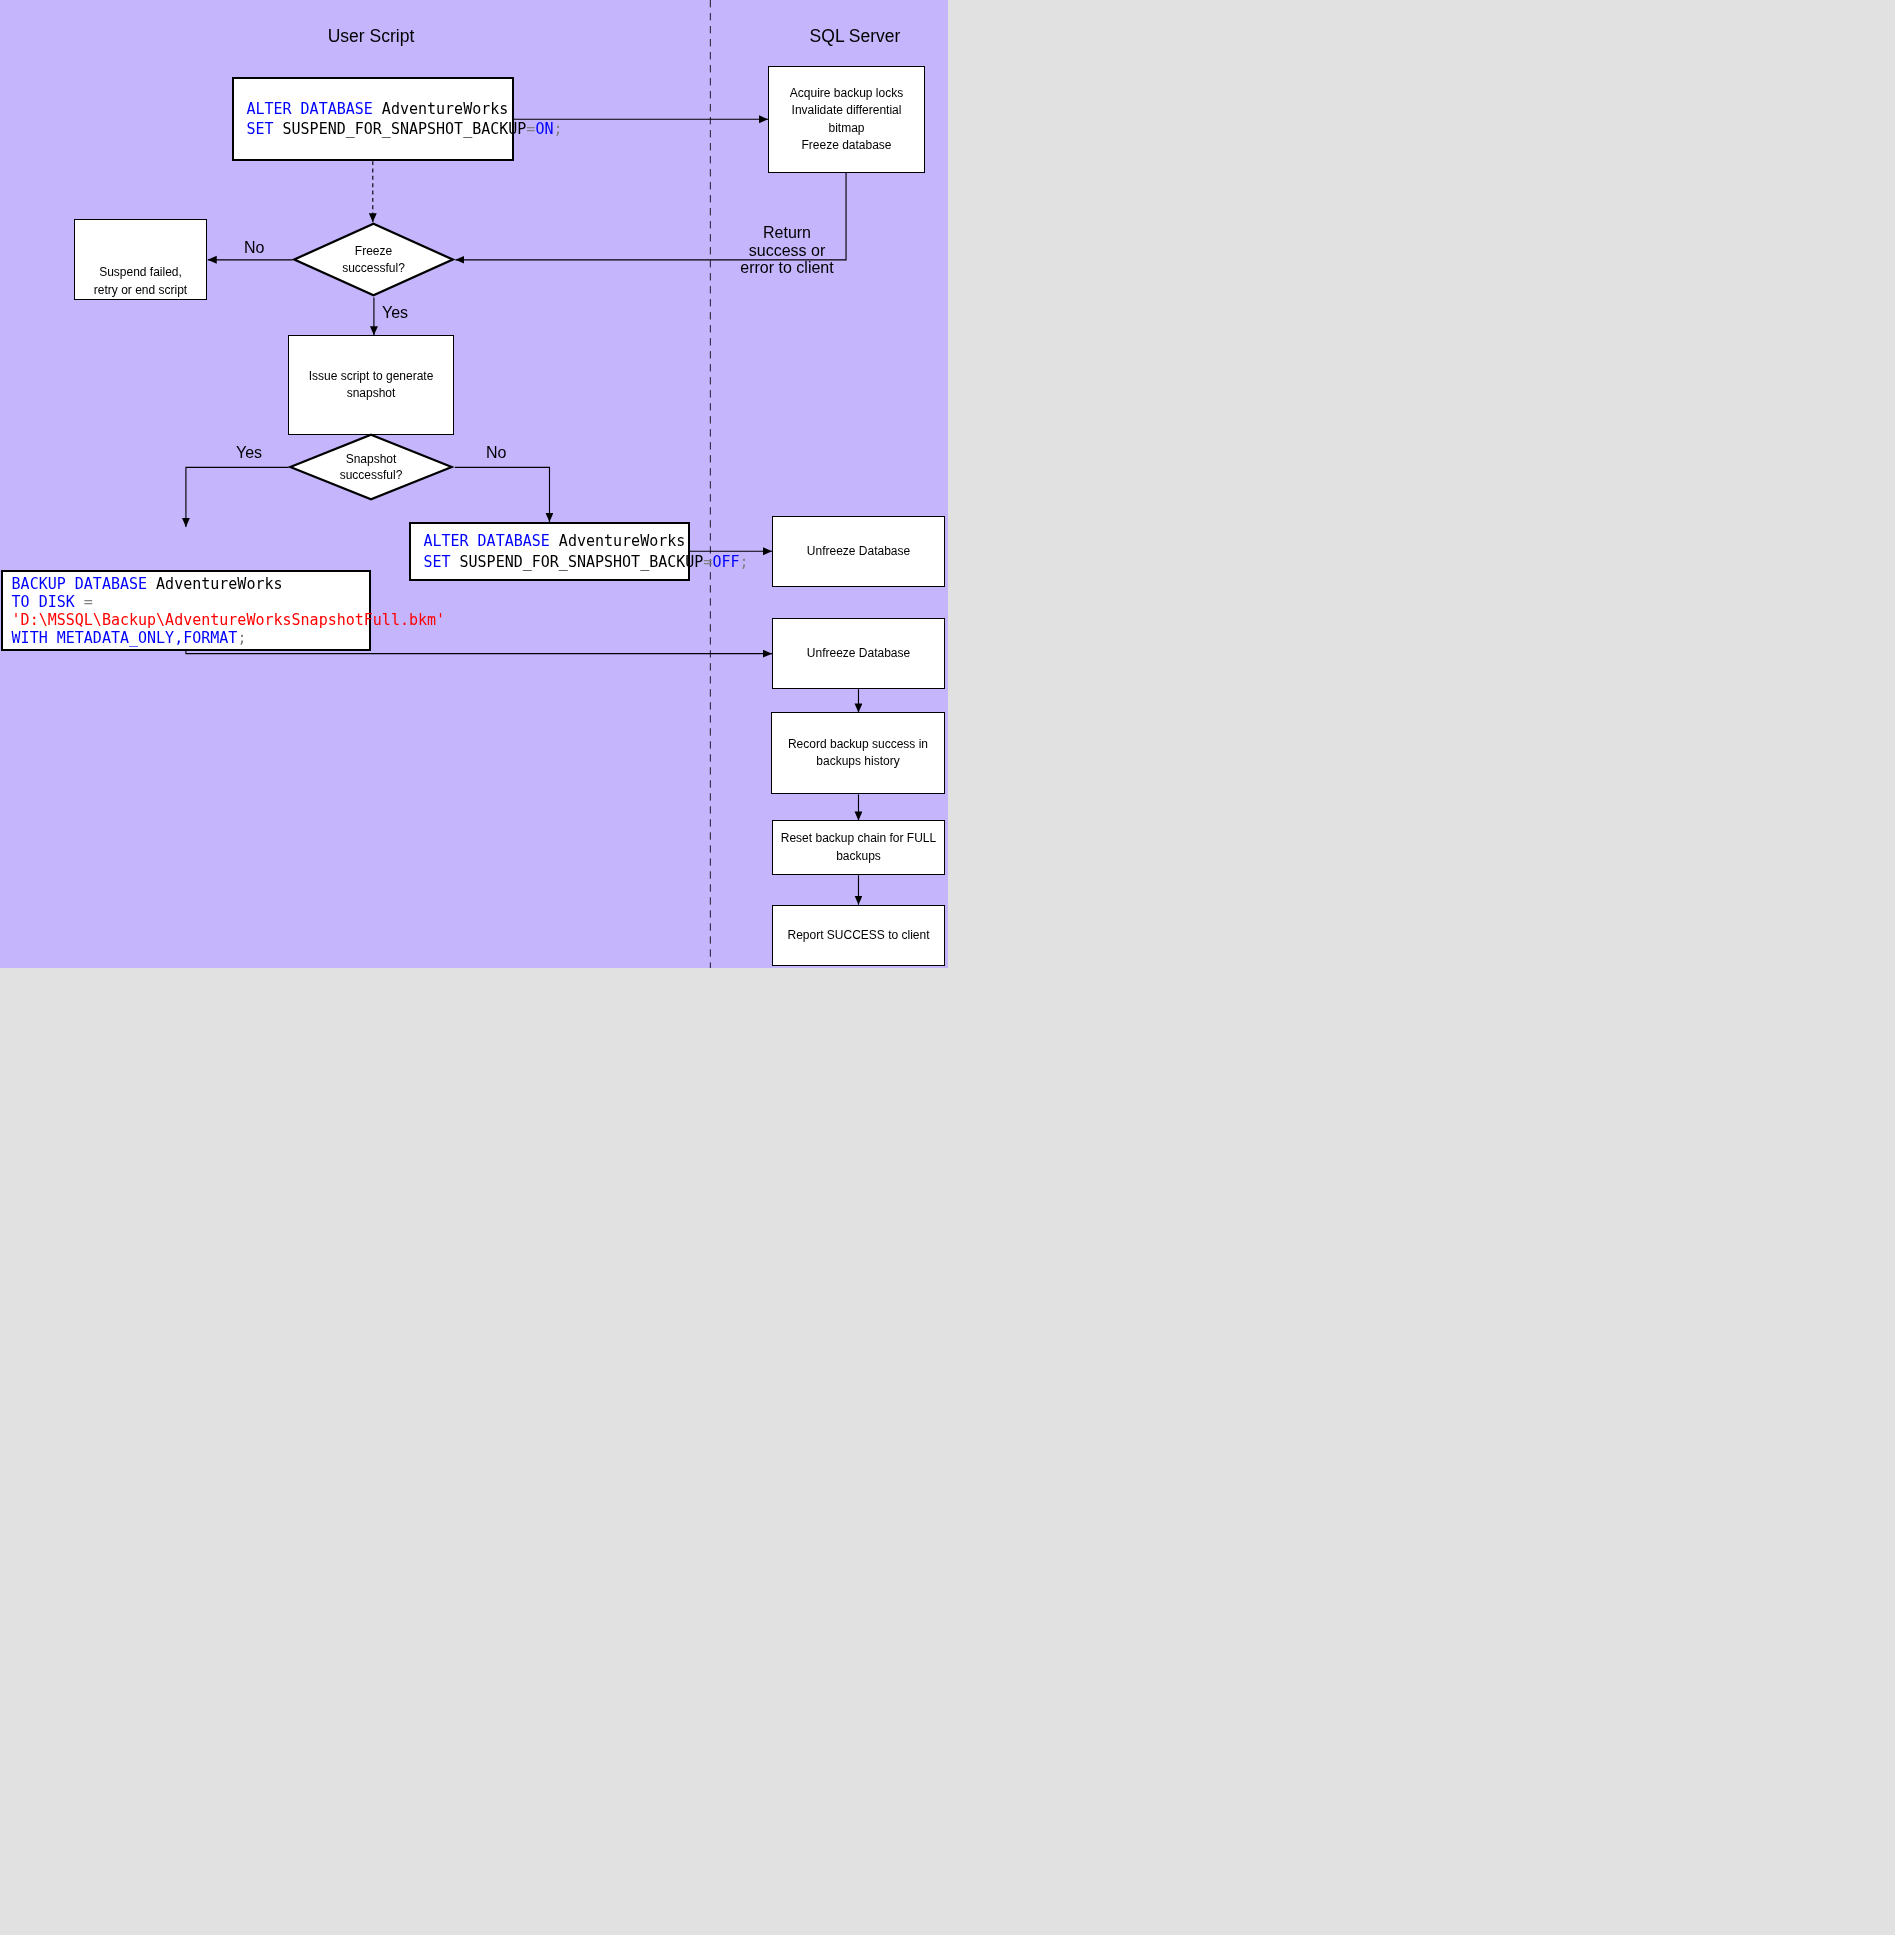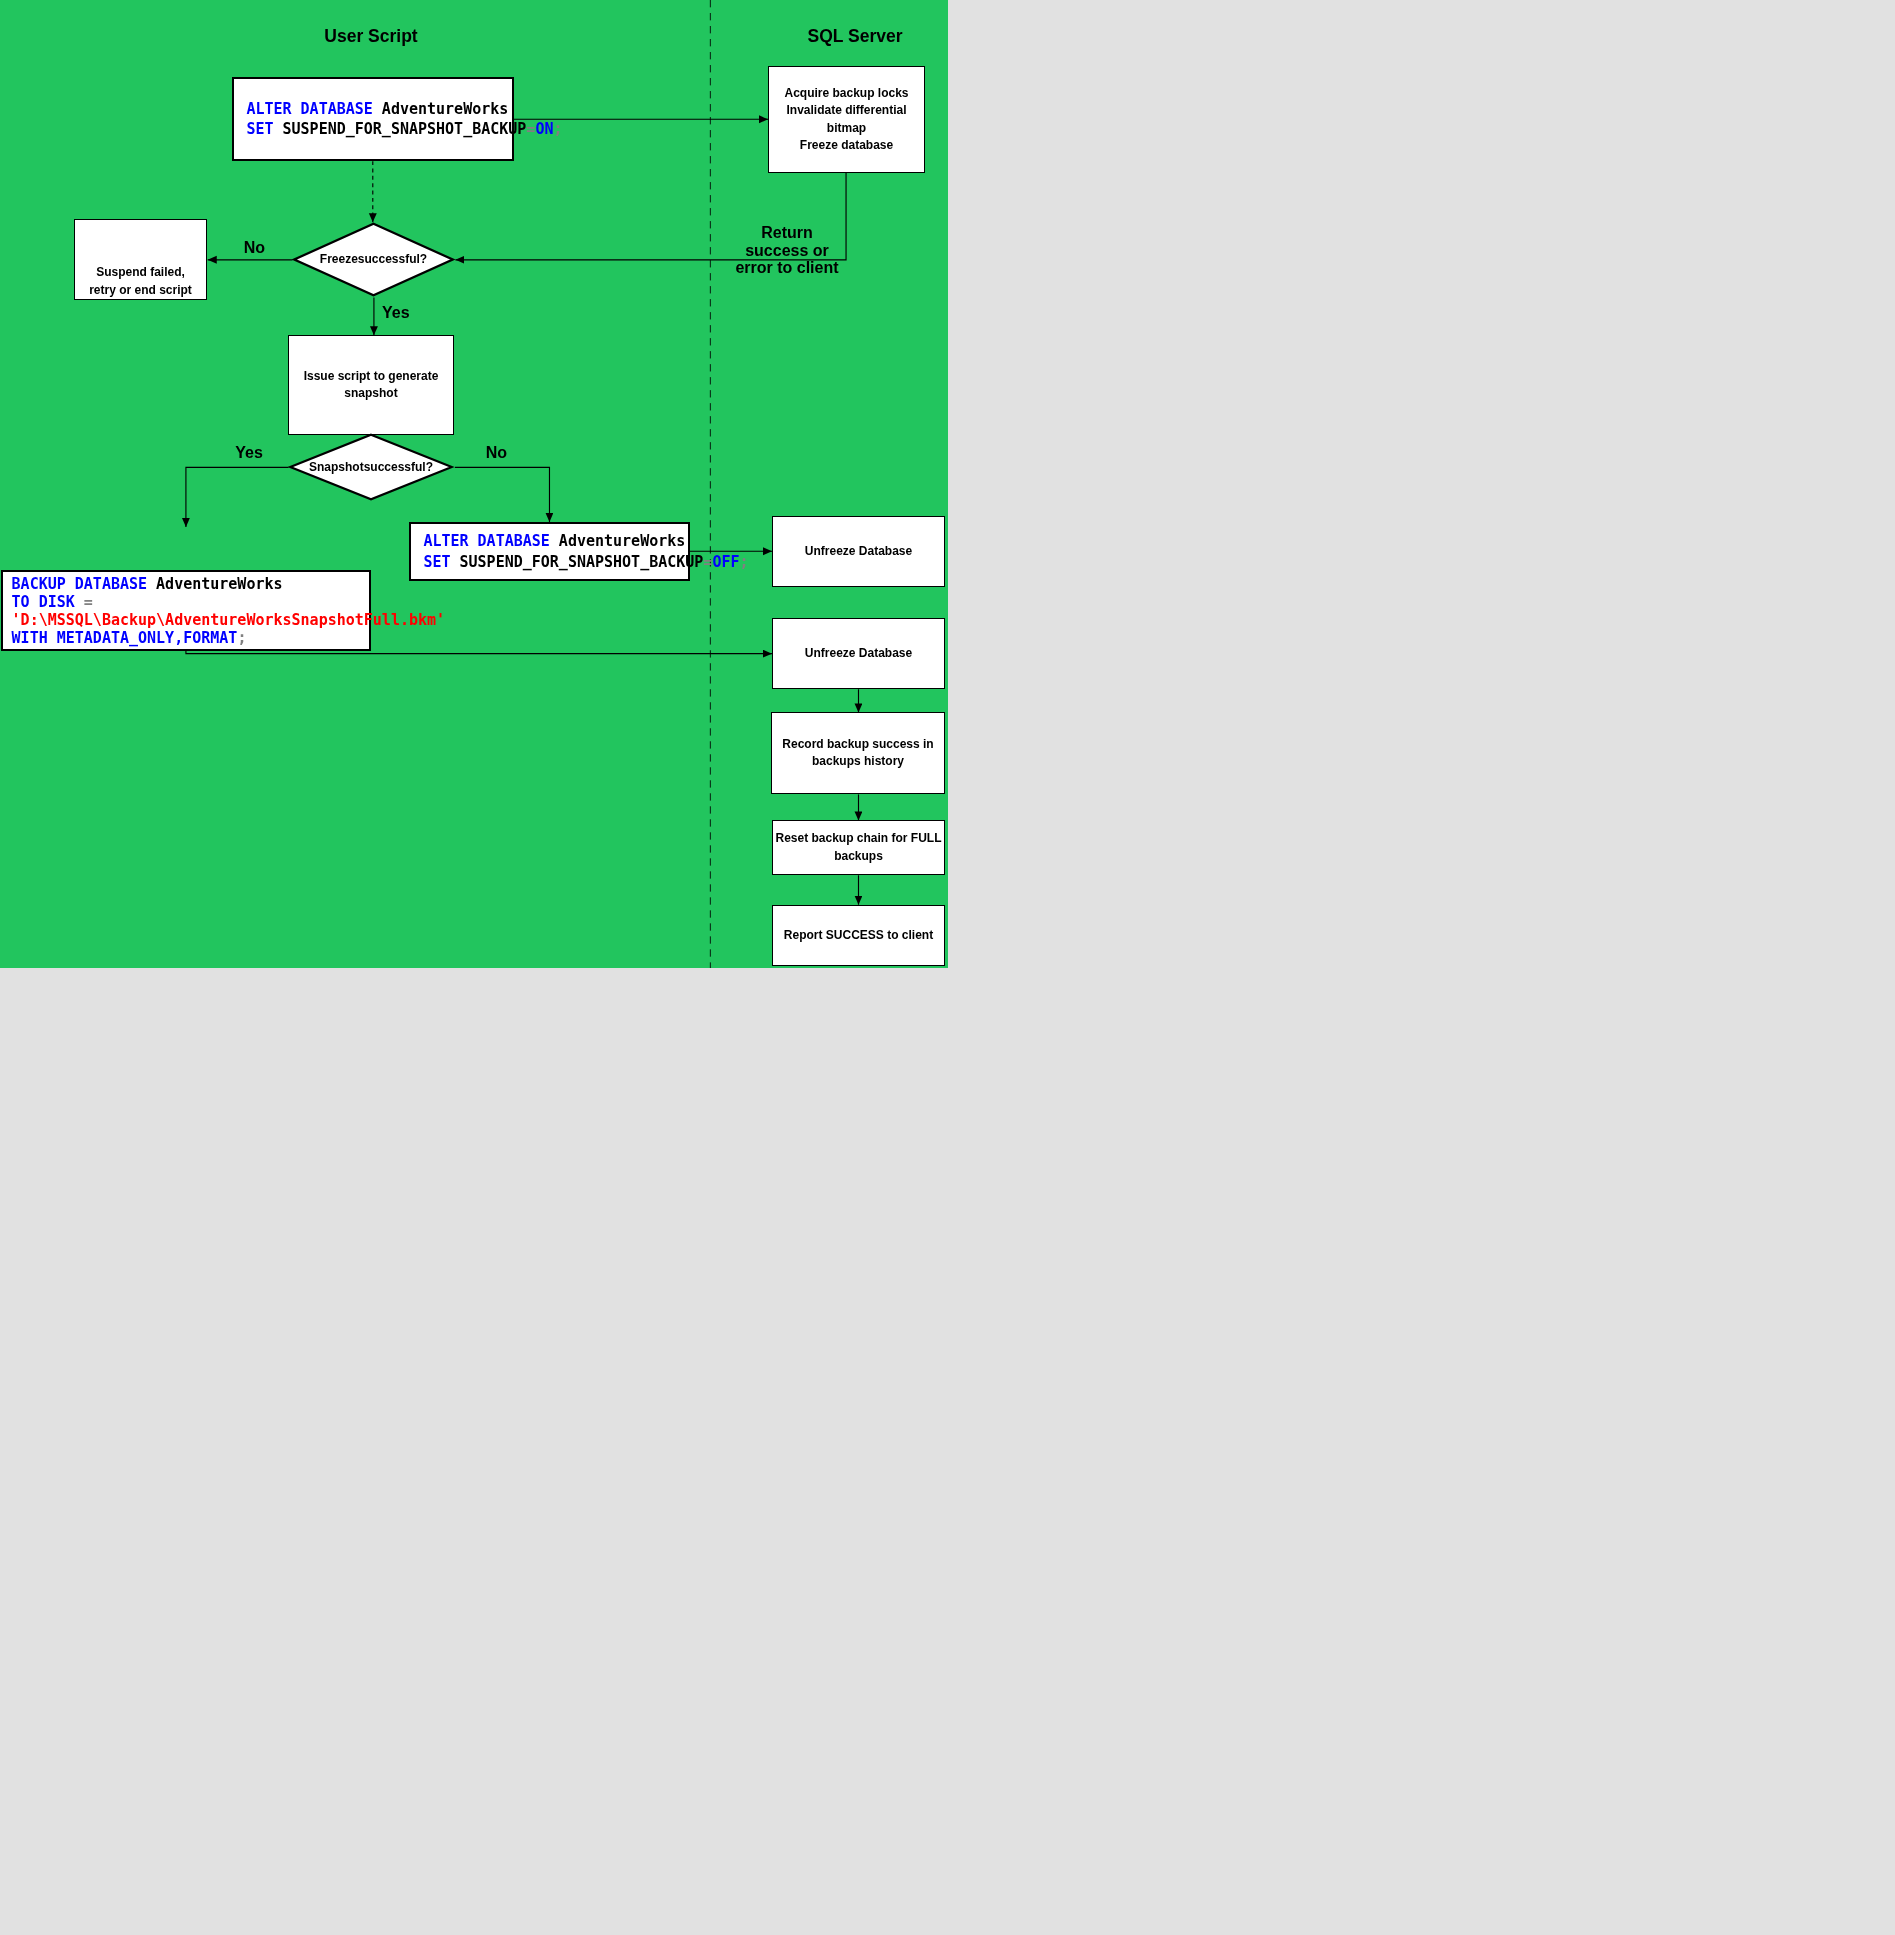--- a/index.html
+++ b/index.html
@@ -1,18 +1,18 @@
 <!DOCTYPE html>
 <html style="font-size:9px"><head>
 <meta charset="utf-8">
 <style>
   html,body{margin:0;padding:0;background:#e1e1e1;}
   #canvas{
-    position:relative;width:948px;height:968px;background:#22c55e;overflow:hidden;
-    font-family:"Liberation Sans", sans-serif;color:#000;font-weight:bold;
+    position:relative;width:948px;height:968px;background:#c4b5fd;overflow:hidden;
+    font-family:"Liberation Sans", sans-serif;color:#000;
   }
   .col-title{
     position:absolute;font-size:17.5px;color:#000;white-space:nowrap;
     transform:translateX(-50%);
   }
   .node{
     position:absolute;background:#fff;border:1.7px solid #000;box-sizing:border-box;
     display:flex;flex-direction:column;justify-content:center;align-items:center;
     font-size:12px;line-height:17.5px;text-align:center;z-index:2;
   }
@@ -24,21 +24,21 @@
   .node.code .code-line{white-space:pre;}
   .node.code.small-lh{line-height:18px;padding-left:9px;}
   .kw{color:#0000ff;}
   .pl{color:#000000;}
   .op{color:#808080;}
   .str{color:#ff0000;}
   .diamond{position:absolute;z-index:2;}
   .diamond svg{position:absolute;left:0;top:0;width:100%;height:100%;}
   .diamond .diamond-text{
     position:absolute;left:0;top:0;width:100%;height:100%;
-    display:flex;flex-direction:row;justify-content:center;align-items:center;
+    display:flex;flex-direction:column;justify-content:center;align-items:center;
     font-size:12px;line-height:16.4px;text-align:center;
   }
   .edge-label{
     position:absolute;font-size:16px;line-height:17.5px;z-index:3;white-space:nowrap;
   }
   .edge-label.block{white-space:normal;text-align:center;}
   #wires{position:absolute;left:0;top:0;z-index:1;}
 </style>
 </head>
 <body>

